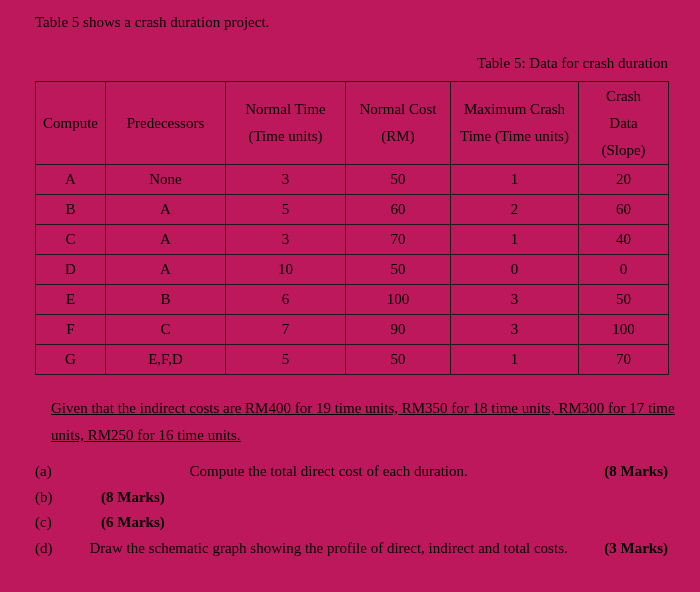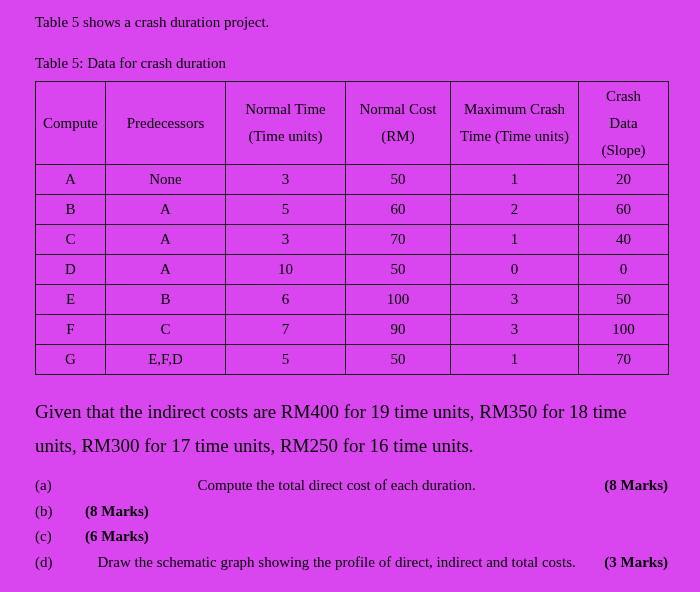--- a/index.html
+++ b/index.html
@@ -1,41 +1,41 @@
 <!DOCTYPE html>
 <html><head>
 <meta charset="utf-8">
 <style>
   html, body { margin: 0; padding: 0; background: #ffffff; }
   body { font-family: "Liberation Serif", "DejaVu Serif", serif; color: #000; }
   .page {
     position: relative; width: 700px; height: 592px; box-sizing: border-box;
-    padding: 14px 32px 10px 35px; overflow: hidden; background: #d946ef;
+    padding: 14px 32px 10px 35px; overflow: hidden; background: #be185d;
   }
   .intro { margin: 0; font-size: 15px; }
-  .caption { margin: 24px 0 9px 0; text-align: left; font-size: 15px; }
+  .caption { margin: 24px 0 9px 0; text-align: right; font-size: 15px; }
   table.data { border-collapse: collapse; table-layout: fixed; width: 633px; }
   table.data th, table.data td {
     border: 1px solid #1c1c1c; text-align: center; font-size: 15px;
     font-weight: normal; padding: 0; overflow: hidden;
   }
   table.data th { height: 82px; line-height: 1.8; white-space: pre-line; vertical-align: middle; }
   table.data td { height: 29px; vertical-align: middle; }
   .col-activity { width: 70px; }
   .col-pred { width: 120px; }
   .col-ntime { width: 120px; }
   .col-ncost { width: 105px; }
   .col-maxcrash { width: 128px; }
   .col-crash { width: 90px; }
-  .note { margin: 20px 0 0 0; font-size: 19px; line-height: 1.8; width: 633px; }
+  .note { margin: 20px 0 0 16px; font-size: 15px; line-height: 1.8; width: 633px; text-decoration: underline; }
   .questions { margin-top: 10px; width: 633px; }
   .q-row { display: flex; align-items: baseline; font-size: 15px; line-height: 1.7; }
   .q-label { flex: 0 0 42px; }
   .q-text { flex: 1 1 auto; text-align: center; }
-  .q-marks { flex: 0 0 auto; font-weight: bold; margin-left: 8px; white-space: nowrap; }
+  .q-marks { flex: 0 0 auto; font-weight: bold; margin-left: 24px; white-space: nowrap; }
 </style>
 </head>
 <body>
 
 <div class="page">
 
   <p class="intro">Table 5 shows a crash duration project.</p>
 
   <p class="caption">Table 5: Data for crash duration</p>
 

